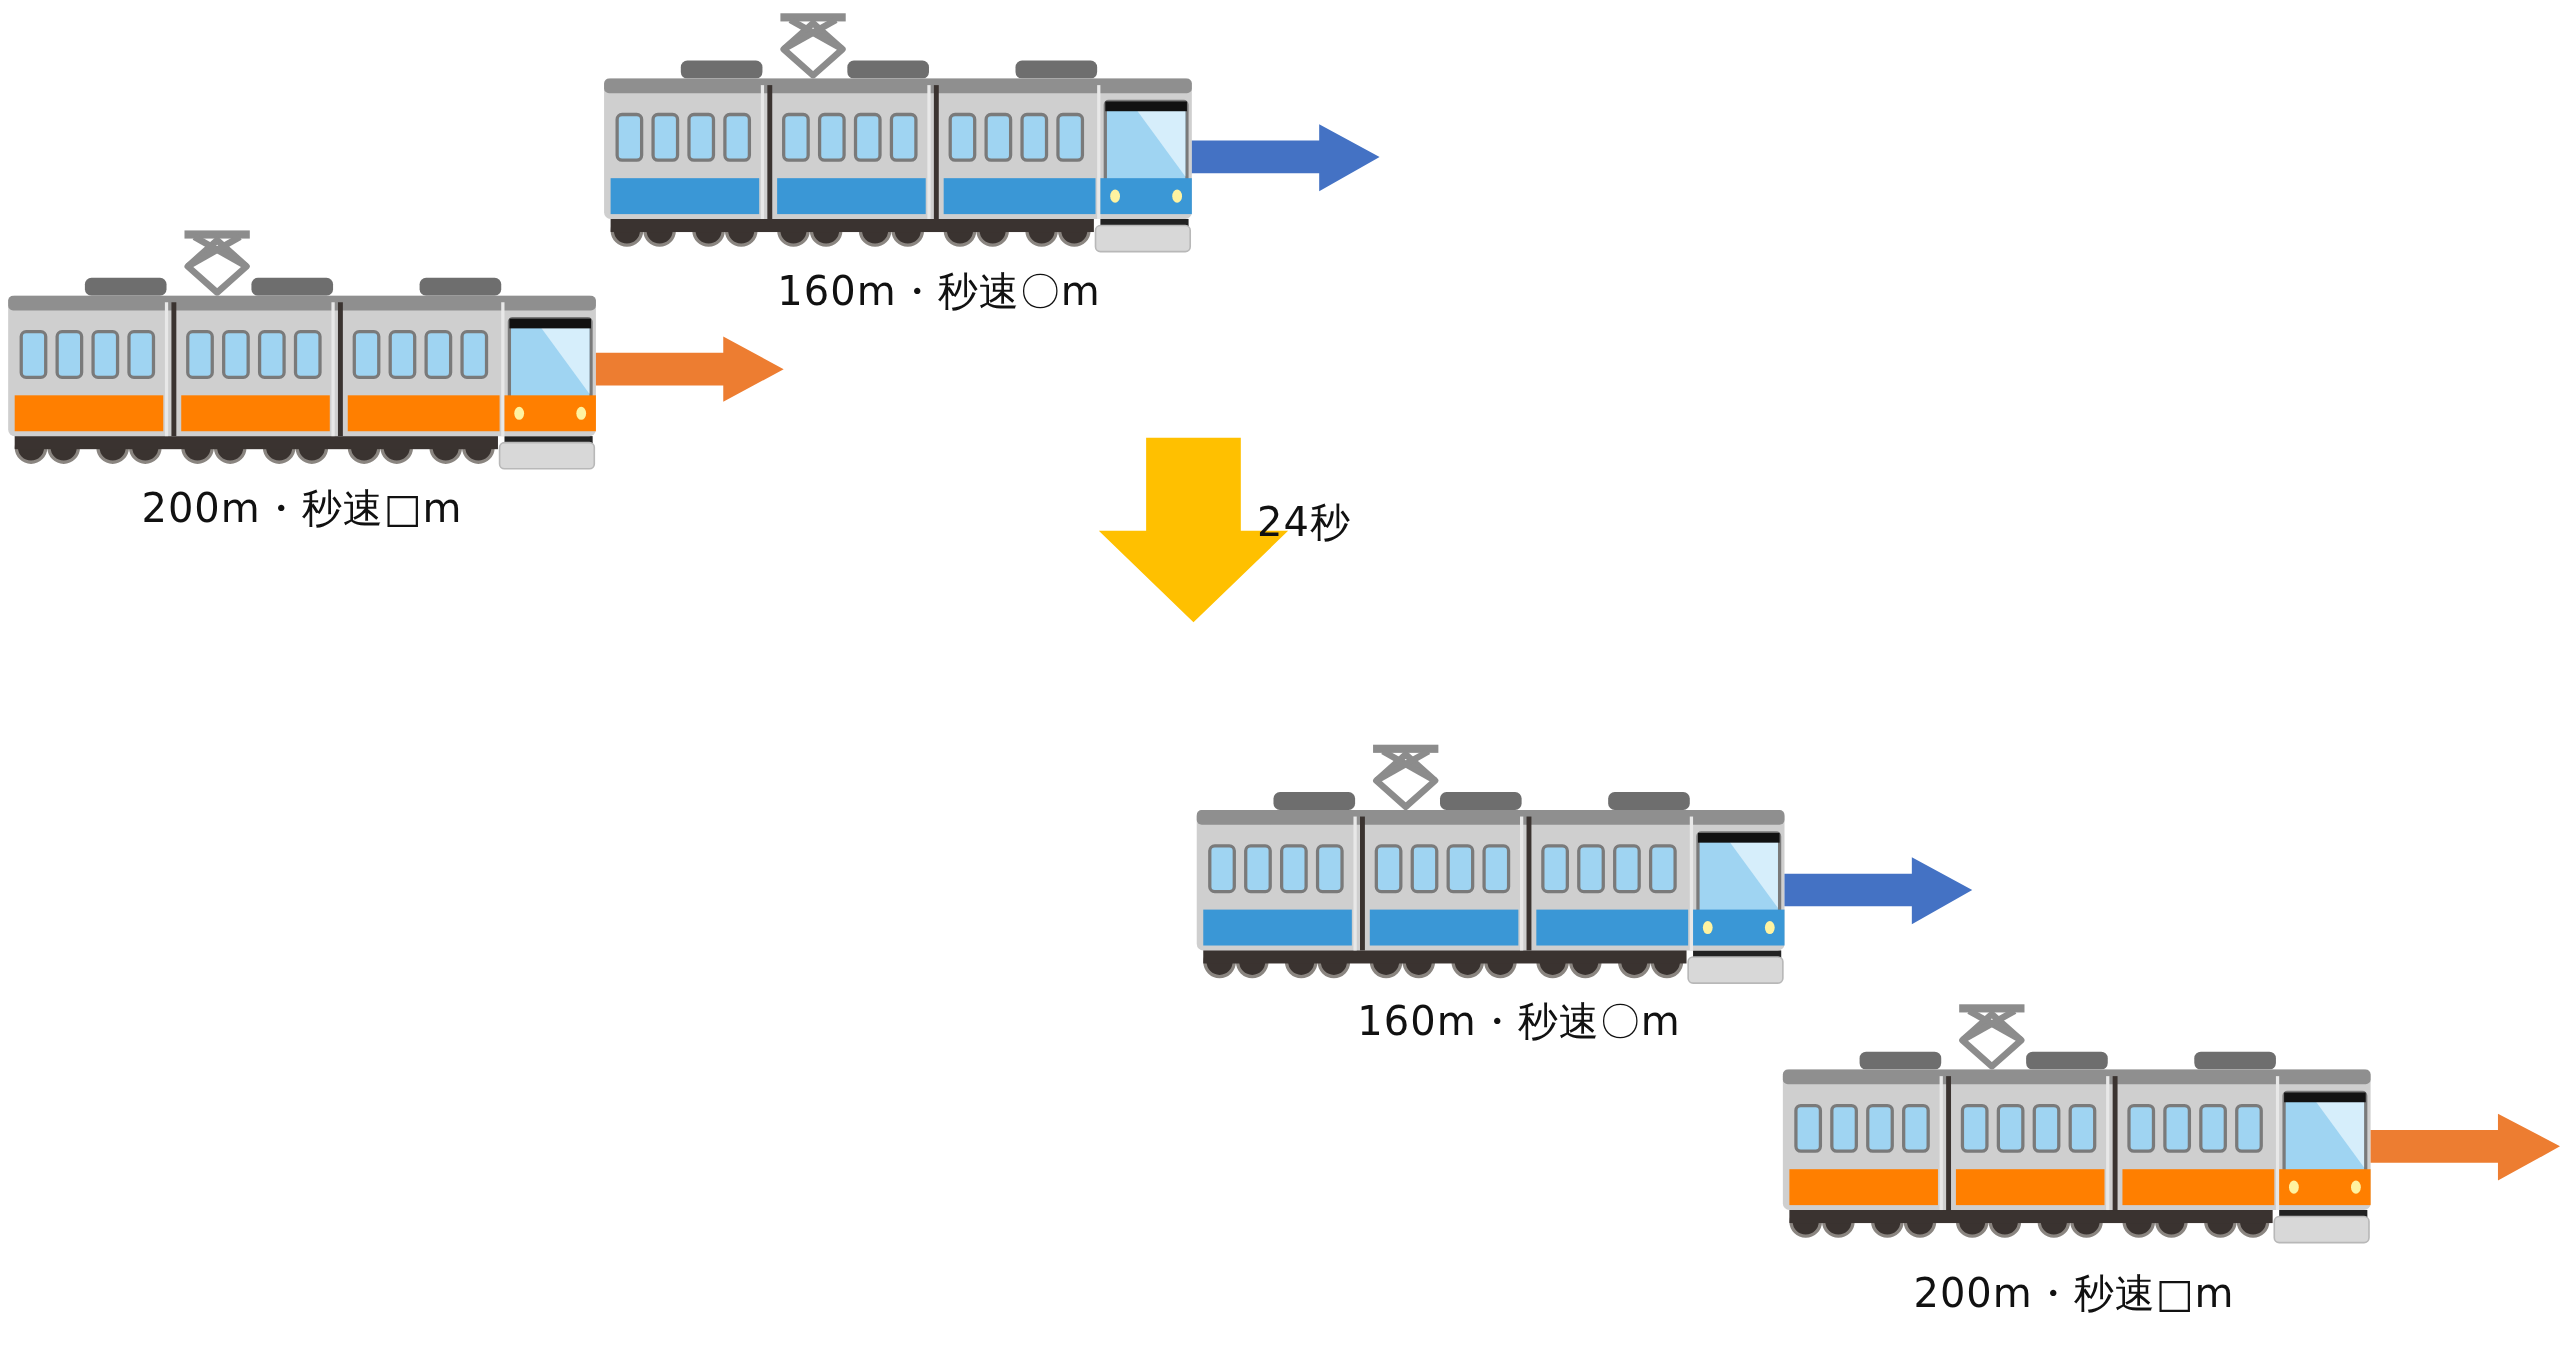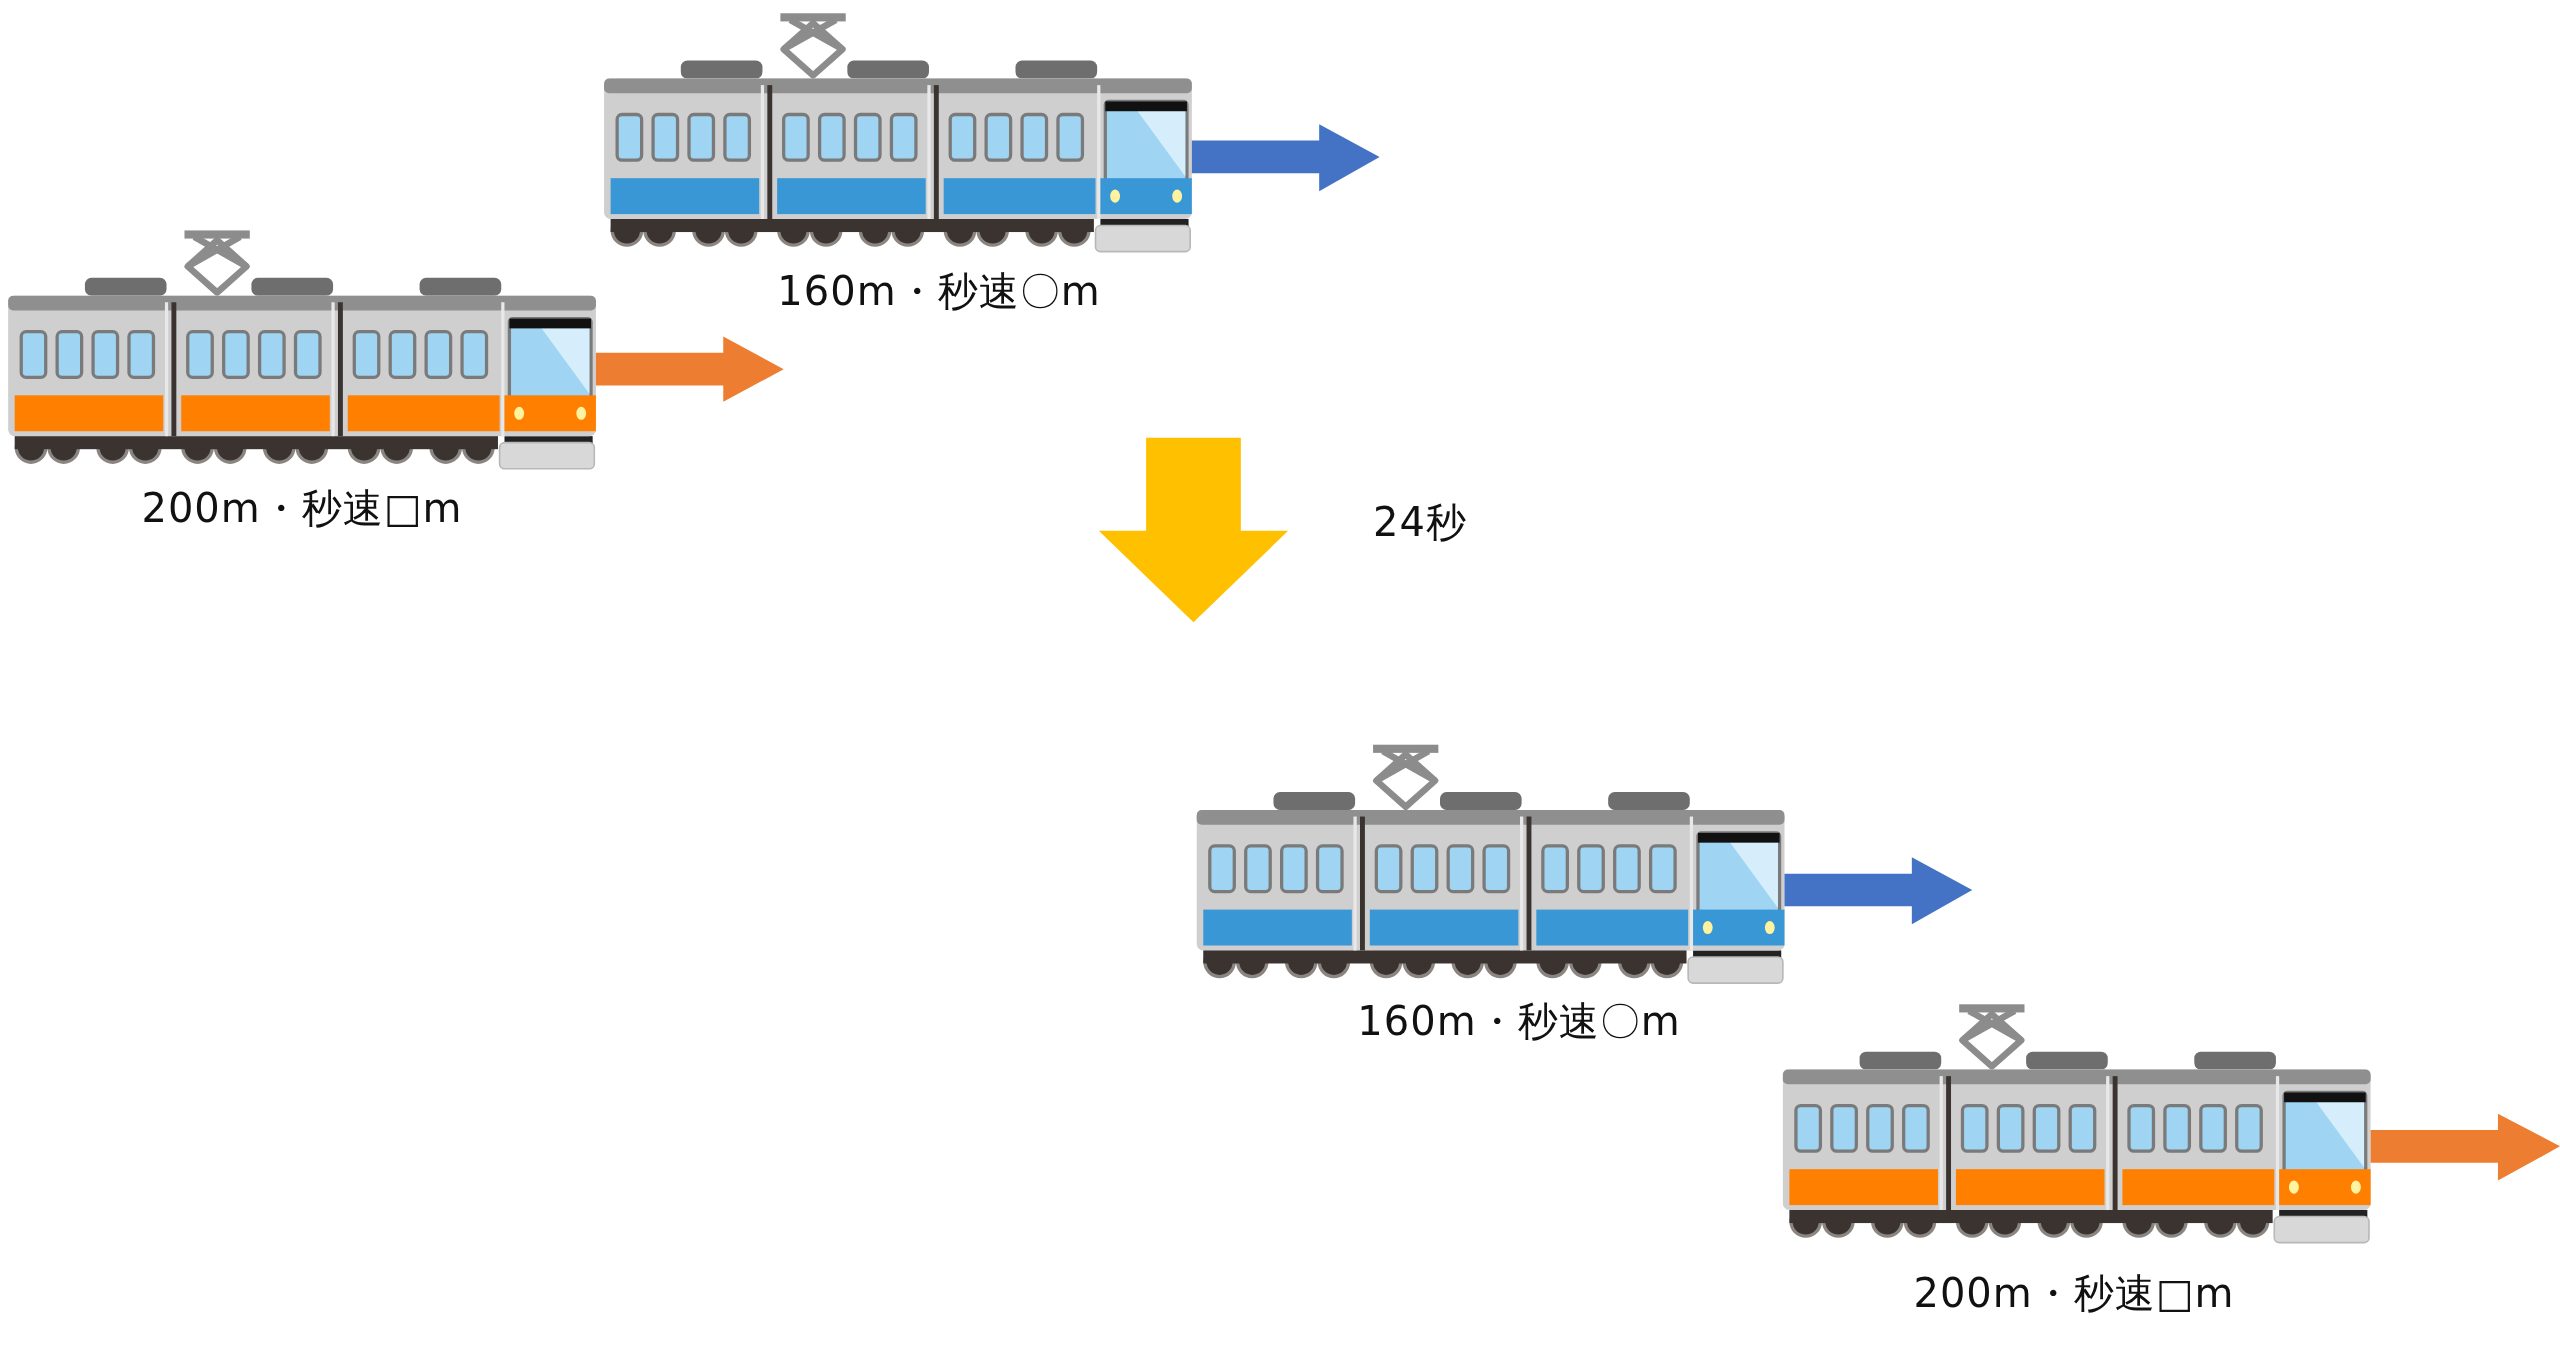--- a/index.html
+++ b/index.html
@@ -126,16 +126,16 @@
       <rect x="304" y="101" width="56" height="22" fill="#ff7f00"></rect>
       <ellipse cx="313" cy="112" rx="3" ry="4" fill="#fff3a0"></ellipse>
       <ellipse cx="351" cy="112" rx="3" ry="4" fill="#fff3a0"></ellipse>
     </g>
     <polygon points="1452,692 1530,692 1530,682 1568,702 1530,723 1530,712 1452,712" fill="#ed7d31"></polygon>
   </svg>
 
   
   <div class="label" style="left:939px; top:291px;">160m・秒速〇m</div>
   <div class="label" style="left:302px; top:508px;">200m・秒速□m</div>
-  <div class="label" style="left:1420px; top:522px;">24秒</div>
+  <div class="label" style="left:1304px; top:522px;">24秒</div>
   <div class="label" style="left:1519px; top:1021px;">160m・秒速〇m</div>
   <div class="label" style="left:2074px; top:1293px;">200m・秒速□m</div>
 </div>
 
 </body></html>

